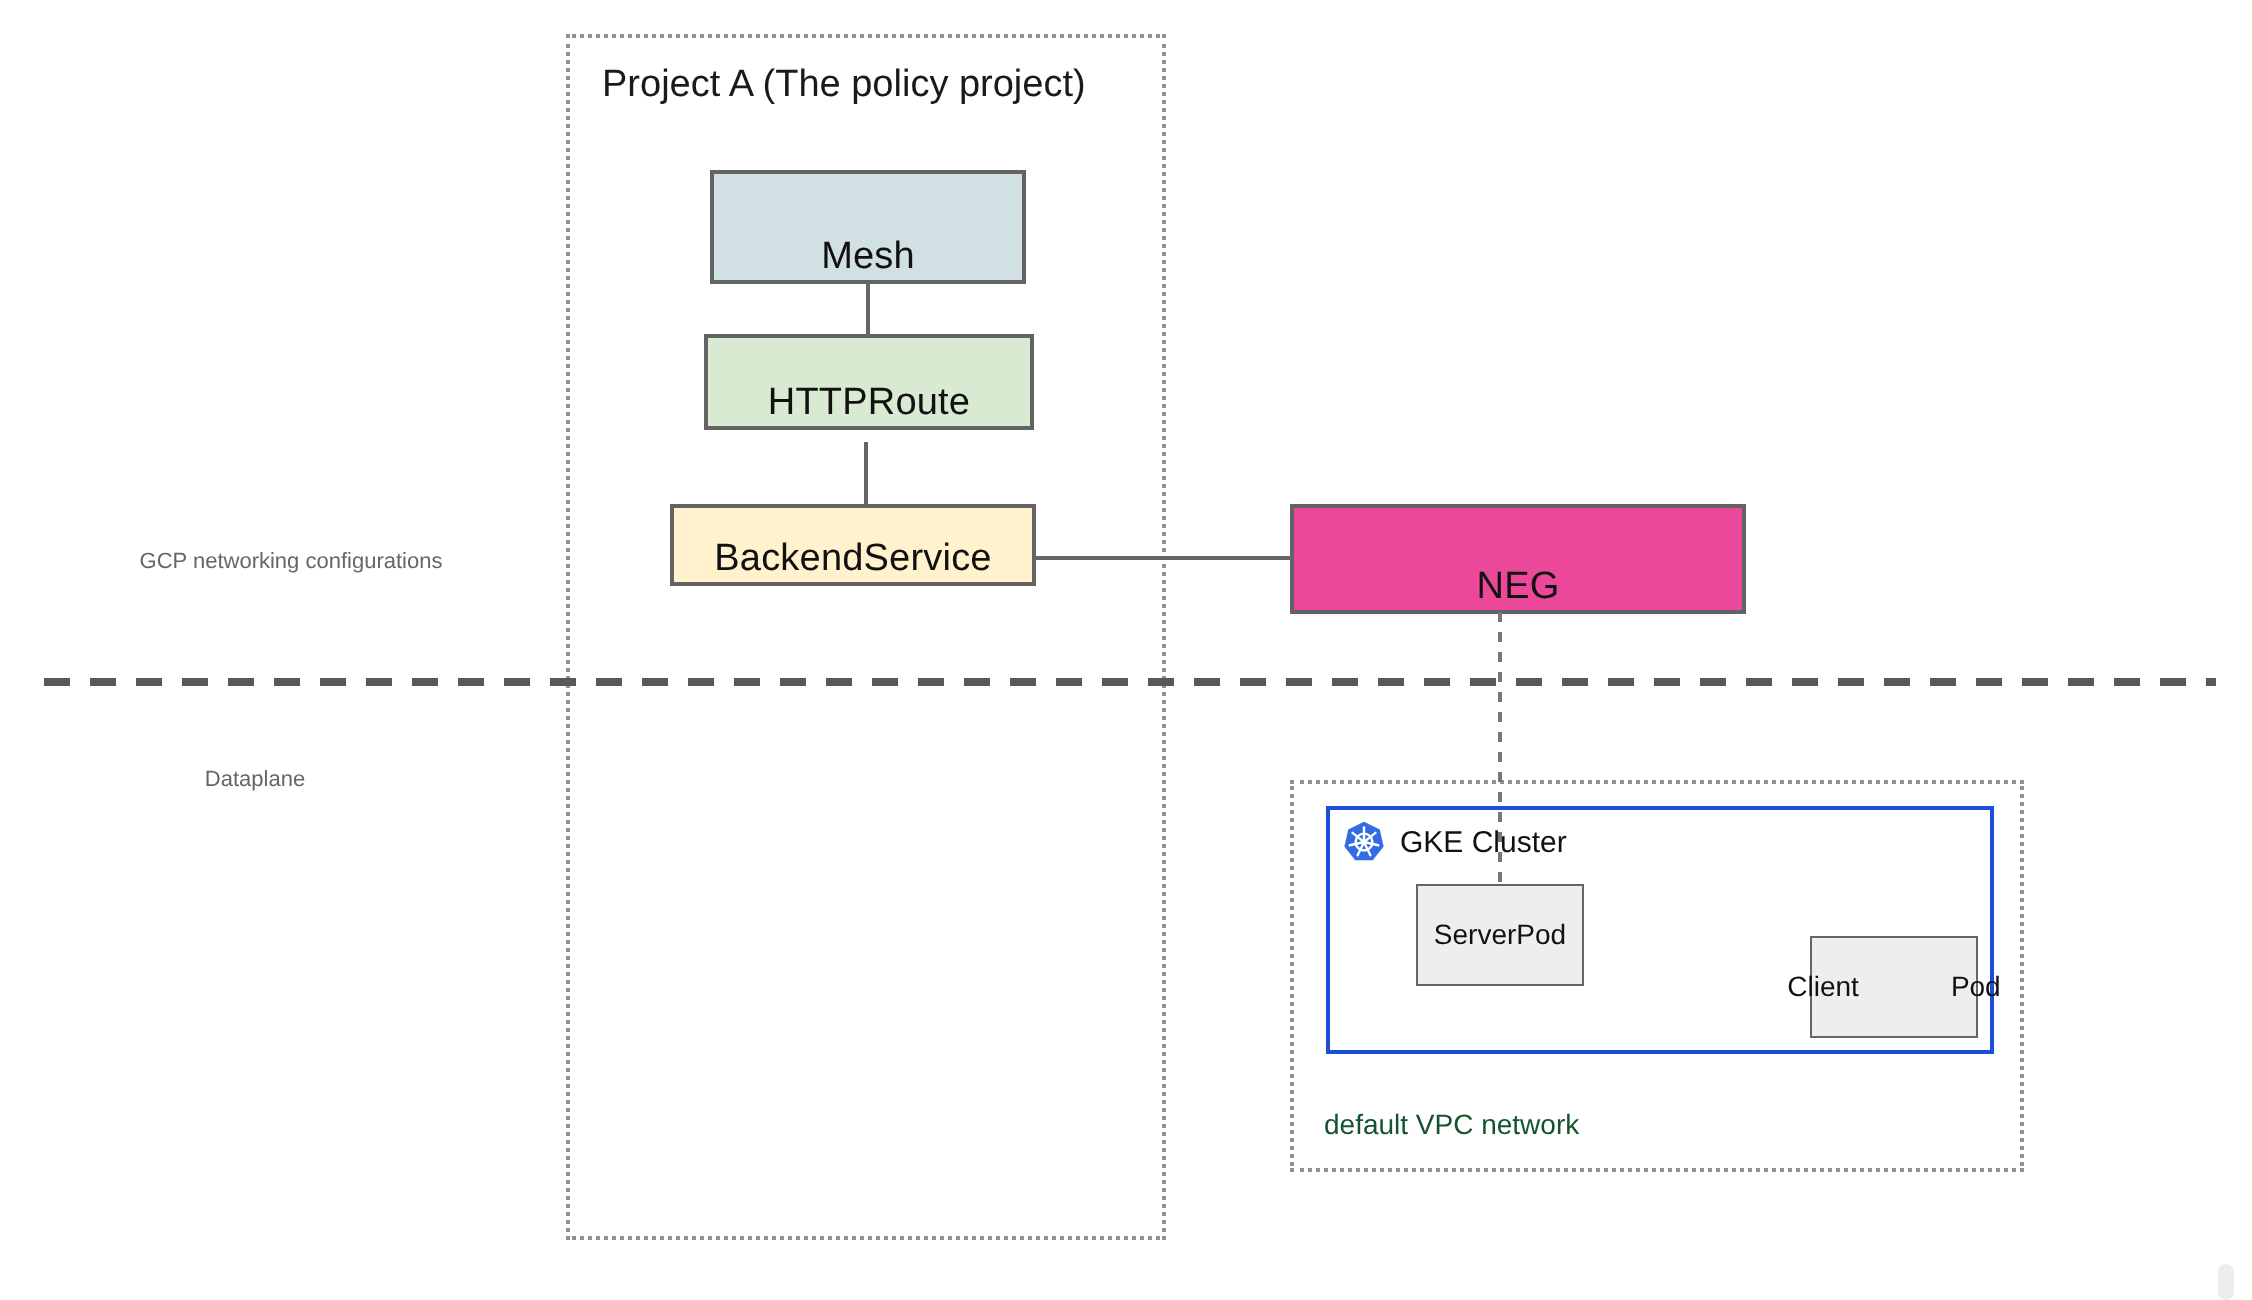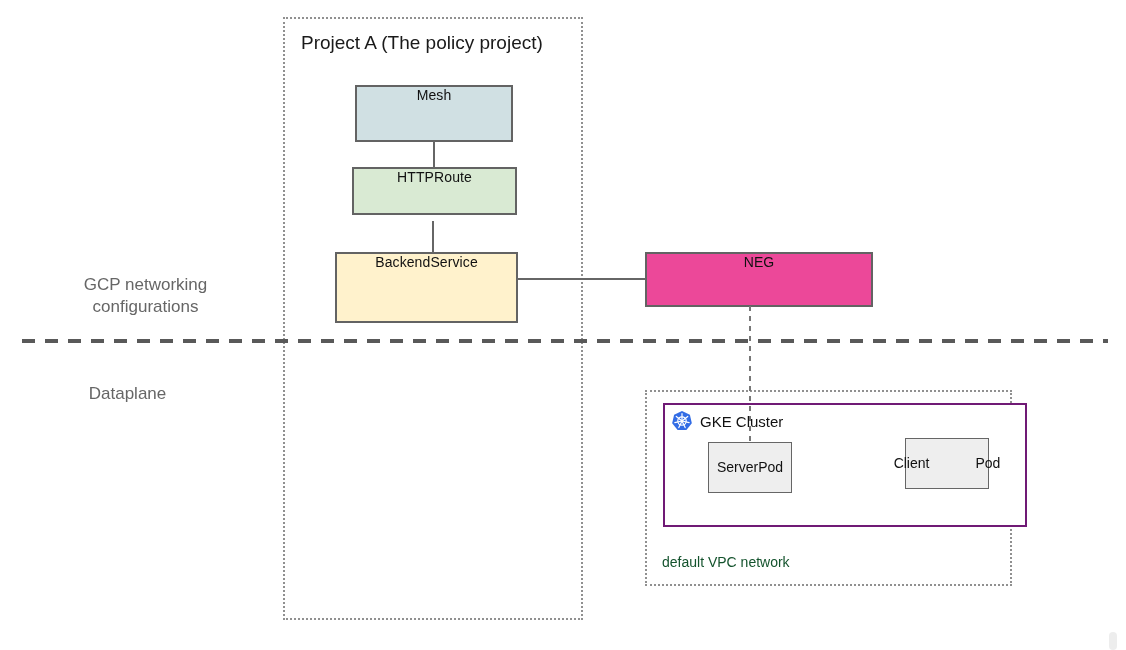--- a/index.html
+++ b/index.html
@@ -10,55 +10,55 @@
   .proj{
     position:absolute;box-sizing:border-box;border:2px dotted #909090;background:transparent;
   }
   .proj-a{left:283px;top:17px;width:300px;height:603px;}
   .proj-b{left:615px;top:17px;width:423px;height:604px;}
   .proj-label{
     position:absolute;left:16px;top:13px;font-size:19px;color:#1a1a1a;white-space:nowrap;
   }
   .node{
     position:absolute;box-sizing:border-box;border:2px solid #636363;
-    display:flex;align-items:flex-start;justify-content:center;
-    font-size:14px;color:#111;letter-spacing:0.1px;
+    display:flex;align-items:flex-end;justify-content:center;
+    font-size:19px;color:#111;letter-spacing:0.1px;
   }
   .node-mesh{left:355px;top:85px;width:158px;height:57px;background:#d0e0e3;}
   .node-httproute{left:352px;top:167px;width:165px;height:48px;background:#d9ead3;}
-  .node-backendservice{left:335px;top:252px;width:183px;height:71px;background:#fff2cc;}
+  .node-backendservice{left:335px;top:252px;width:183px;height:41px;background:#fff2cc;}
   .node-neg{left:645px;top:252px;width:228px;height:55px;background:#ec4899;}
   .region-label{
-    position:absolute;text-align:center;color:#666666;font-size:17px;line-height:1.32;
+    position:absolute;text-align:center;color:#666666;font-size:11px;line-height:1.32;
   }
   .gcp-label{left:38px;top:274px;width:215px;}
   .dataplane-label{left:20px;top:383px;width:215px;}
   .vpc-box{
     position:absolute;left:645px;top:390px;width:367px;height:196px;box-sizing:border-box;
     border:2px dotted #909090;
   }
   .vpc-label{
     position:absolute;left:15px;bottom:14px;font-size:14px;color:#14532d;white-space:nowrap;
   }
   .gke-box{
-    position:absolute;left:663px;top:403px;width:364px;height:124px;box-sizing:border-box;
-    background:#ffffff;border:2px solid #701a75;
+    position:absolute;left:663px;top:403px;width:334px;height:124px;box-sizing:border-box;
+    background:#ffffff;border:2px solid #1d4ed8;
   }
   .gke-header{
     position:absolute;left:6px;top:5px;display:flex;align-items:center;gap:7px;
     font-size:15px;color:#111;
   }
   .k8s-icon{width:22px;height:22px;display:block;}
   .pod{
     position:absolute;box-sizing:border-box;width:84px;height:51px;background:#eeeeee;
     border:1.5px solid #666666;display:flex;flex-direction:row;align-items:center;
     justify-content:center;font-size:14px;line-height:1.22;color:#111;text-align:center;
   }
   .pod-server{left:708px;top:442px;}
-  .pod-client{left:905px;top:438px;gap:46px;}
+  .pod-client{left:905px;top:468px;gap:46px;}
   .overlay{
     position:absolute;left:0;top:0;width:1126px;height:650px;pointer-events:none;
   }
   .scrollbar-thumb{
     position:absolute;left:1109px;top:632px;width:8px;height:18px;background:#ededed;border-radius:4px;
   }
 </style>
 </head>
 <body>
 

